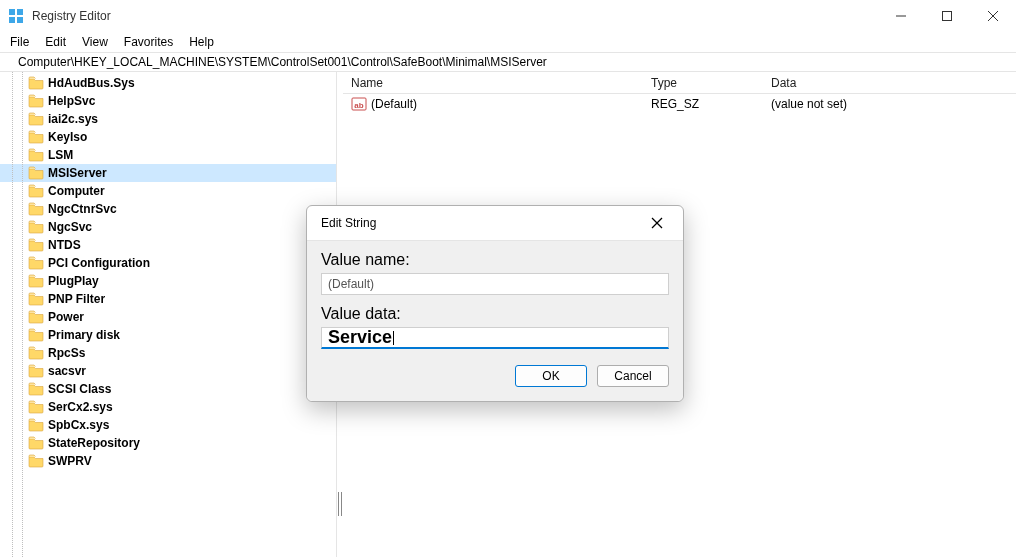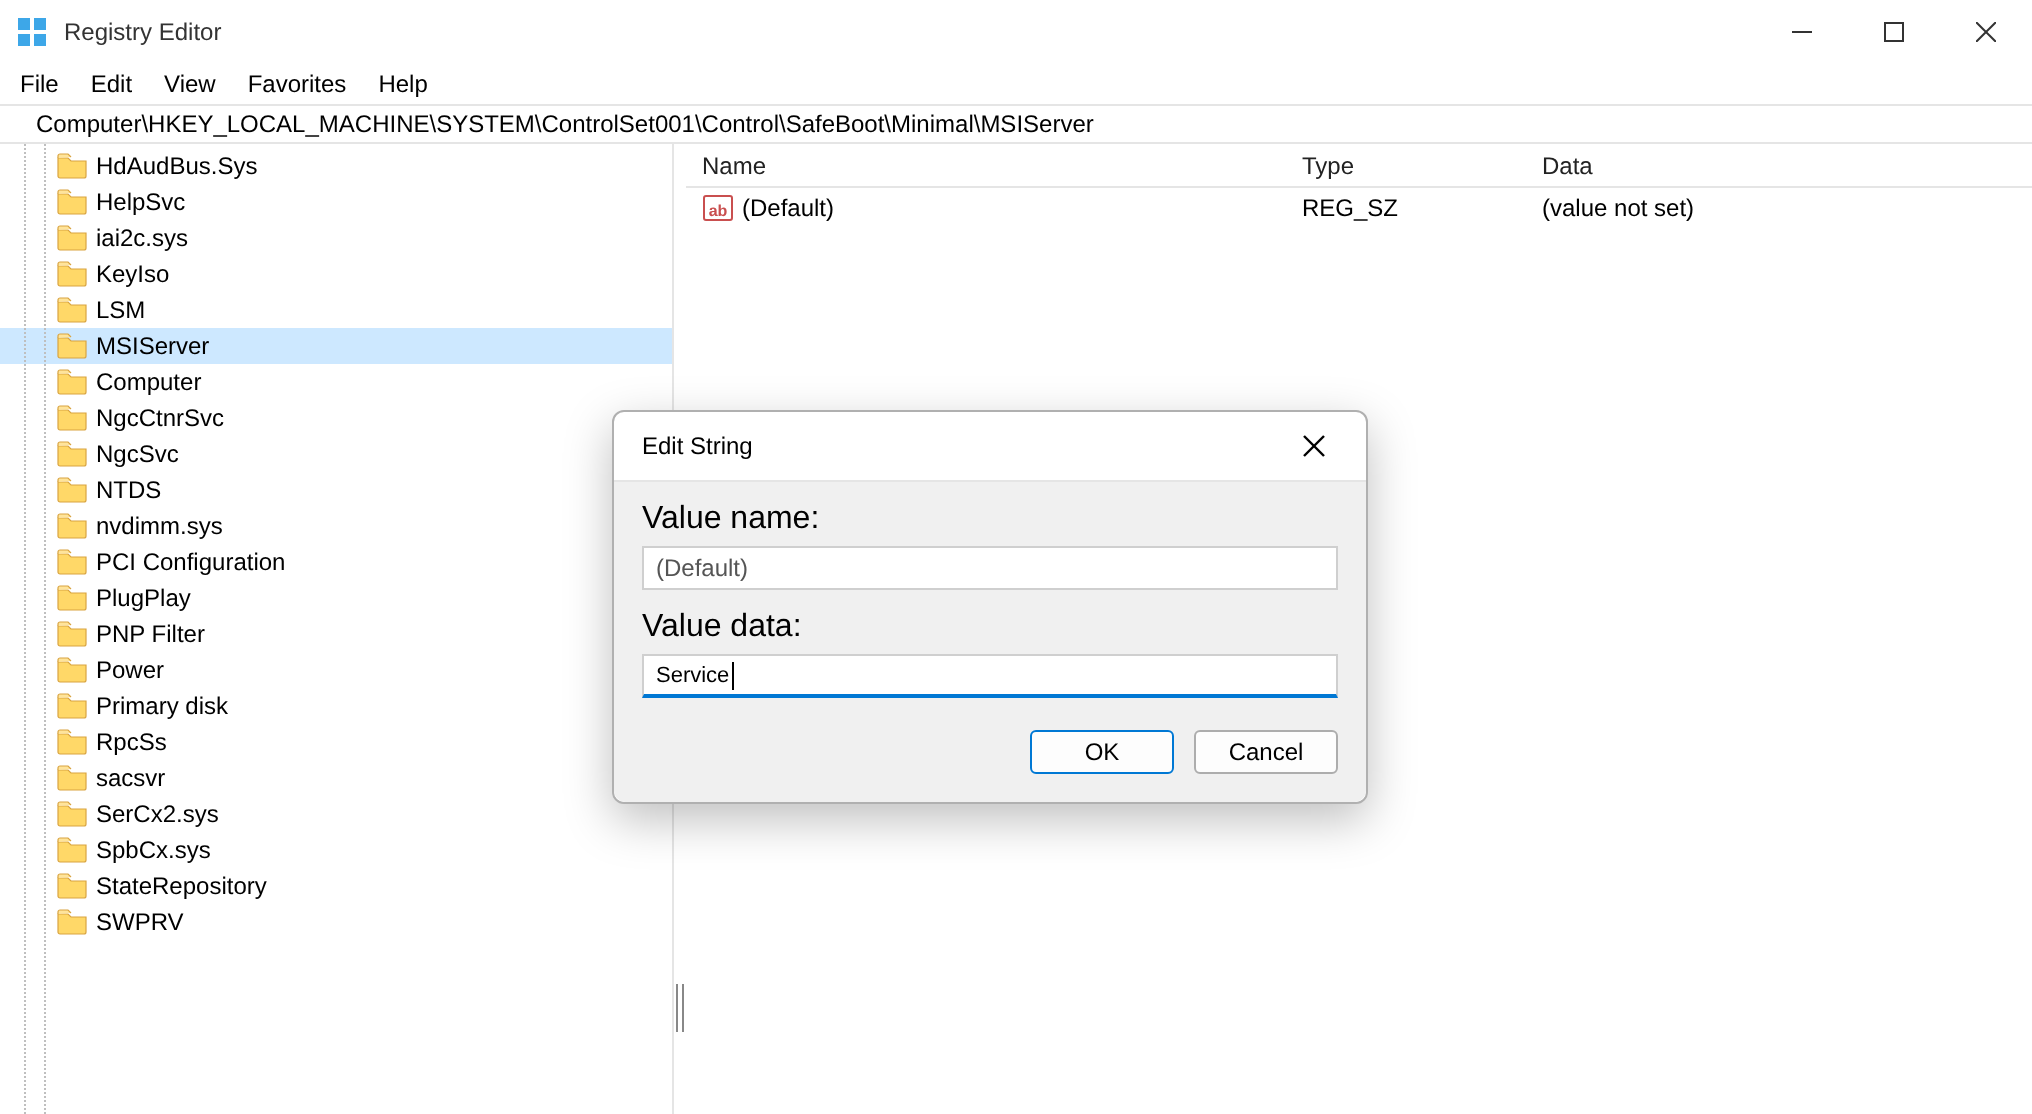--- a/index.html
+++ b/index.html
@@ -21,21 +21,21 @@
 .addressbar { height: 20px; border-top: 1px solid #e5e5e5; border-bottom: 1px solid #e5e5e5; padding: 0 18px; display: flex; align-items: center; font-size: 12px; background: #fff; }
 
 
 .body { display: flex; height: calc(557px - 32px - 20px - 20px); position: relative; }
 .tree-pane { width: 337px; height: 100%; overflow: hidden; border-right: 1px solid #e5e5e5; position: relative; }
 .splitter { width: 6px; height: 100%; cursor: ew-resize; position: relative; }
 .splitter .grip { position: absolute; left: 1px; top: 420px; width: 4px; height: 24px; border-left: 1px solid #888; border-right: 1px solid #888; }
 .list-pane { flex: 1; height: 100%; overflow: hidden; }
 
 
-.tree { padding-top: 2px; }
+.tree { padding-top: 2px; font-weight: bold; }
 .tree-row { display: flex; align-items: center; height: 18px; padding-left: 28px; gap: 4px; font-size: 12px; white-space: nowrap; }
 .tree-row .folder-icon { width: 16px; height: 14px; flex: none; }
 .tree-row.selected { background: #cde8ff; }
 .tree-row.selected .label { }
 .tree-guide { position: absolute; left: 12px; top: 0; bottom: 0; width: 1px; border-left: 1px dotted #bfbfbf; }
 .tree-guide2 { position: absolute; left: 22px; top: 0; bottom: 0; width: 1px; border-left: 1px dotted #bfbfbf; }
 
 
 .folder-icon svg { display: block; }
 
@@ -51,21 +51,21 @@
 .list-row .col-name { display: flex; align-items: center; }
 
 
 .dialog { position: absolute; left: 306px; top: 205px; width: 378px; background: #ffffff; border: 1px solid #b0b0b0; border-radius: 6px; box-shadow: 0 8px 24px rgba(0,0,0,0.25); }
 .dialog-titlebar { height: 34px; display: flex; align-items: center; padding: 0 14px; font-size: 12px; }
 .dialog-titlebar .dlg-title { color: #000; }
 .dialog-titlebar .dlg-close { margin-left: auto; width: 24px; height: 24px; display: flex; align-items: center; justify-content: center; }
 .dialog-body { padding: 6px 14px 14px 14px; background: #f0f0f0; border-top: 1px solid #e5e5e5; border-radius: 0 0 6px 6px; }
 .dlg-label { font-size: 16px; color: #000; margin-top: 4px; }
 .dlg-field-ro { margin-top: 4px; height: 22px; background: #ffffff; border: 1px solid #cfcfcf; padding: 0 6px; display: flex; align-items: center; color: #555; font-size: 12px; }
-.dlg-field-edit { margin-top: 4px; height: 22px; background: #ffffff; border: 1px solid #cfcfcf; border-bottom: 2px solid #0078d4; padding: 0 6px; display: flex; align-items: center; font-size: 11px; }
+.dlg-field-edit { margin-top: 4px; height: 22px; background: #ffffff; border: 1px solid #cfcfcf; border-bottom: 2px solid #0078d4; padding: 0 6px; display: flex; align-items: center; font-size: 18px; font-weight: bold; }
 .dlg-field-edit .caret { width: 1px; height: 14px; background: #000; margin-left: 1px; animation: blink 1s step-end infinite; }
 @keyframes blink { 50% { opacity: 0; } }
 .dlg-buttons { display: flex; justify-content: flex-end; gap: 10px; margin-top: 16px; }
 .dlg-btn { min-width: 72px; height: 22px; border: 1px solid #adadad; border-radius: 3px; background: #fdfdfd; font-size: 12px; display: flex; align-items: center; justify-content: center; }
 .dlg-btn.primary { border: 1px solid #0078d4; }
 
 </style>
 </head>
 <body>
 
@@ -206,29 +206,20 @@
           </span>
           <span class="label">NTDS</span>
         </div>
         <div class="tree-row">
           <span class="folder-icon">
             <svg viewBox="0 0 16 14" width="16" height="14">
               <path d="M1 3 h5 l1.5 1.5 H15 V12 a1 1 0 0 1 -1 1 H2 a1 1 0 0 1 -1 -1 Z" fill="#ffd868" stroke="#d9a441" stroke-width="0.6"></path>
               <path d="M1 3 V2 a1 1 0 0 1 1 -1 h4 l1.5 1.5" fill="#ffe49a" stroke="#d9a441" stroke-width="0.6"></path>
             </svg>
           </span>
-          <span class="label">nvdimm.sys</span>
-        </div>
-        <div class="tree-row">
-          <span class="folder-icon">
-            <svg viewBox="0 0 16 14" width="16" height="14">
-              <path d="M1 3 h5 l1.5 1.5 H15 V12 a1 1 0 0 1 -1 1 H2 a1 1 0 0 1 -1 -1 Z" fill="#ffd868" stroke="#d9a441" stroke-width="0.6"></path>
-              <path d="M1 3 V2 a1 1 0 0 1 1 -1 h4 l1.5 1.5" fill="#ffe49a" stroke="#d9a441" stroke-width="0.6"></path>
-            </svg>
-          </span>
           <span class="label">PCI Configuration</span>
         </div>
         <div class="tree-row">
           <span class="folder-icon">
             <svg viewBox="0 0 16 14" width="16" height="14">
               <path d="M1 3 h5 l1.5 1.5 H15 V12 a1 1 0 0 1 -1 1 H2 a1 1 0 0 1 -1 -1 Z" fill="#ffd868" stroke="#d9a441" stroke-width="0.6"></path>
               <path d="M1 3 V2 a1 1 0 0 1 1 -1 h4 l1.5 1.5" fill="#ffe49a" stroke="#d9a441" stroke-width="0.6"></path>
             </svg>
           </span>
           <span class="label">PlugPlay</span>
@@ -270,20 +261,29 @@
           <span class="label">RpcSs</span>
         </div>
         <div class="tree-row">
           <span class="folder-icon">
             <svg viewBox="0 0 16 14" width="16" height="14">
               <path d="M1 3 h5 l1.5 1.5 H15 V12 a1 1 0 0 1 -1 1 H2 a1 1 0 0 1 -1 -1 Z" fill="#ffd868" stroke="#d9a441" stroke-width="0.6"></path>
               <path d="M1 3 V2 a1 1 0 0 1 1 -1 h4 l1.5 1.5" fill="#ffe49a" stroke="#d9a441" stroke-width="0.6"></path>
             </svg>
           </span>
           <span class="label">sacsvr</span>
+        </div>
+        <div class="tree-row">
+          <span class="folder-icon">
+            <svg viewBox="0 0 16 14" width="16" height="14">
+              <path d="M1 3 h5 l1.5 1.5 H15 V12 a1 1 0 0 1 -1 1 H2 a1 1 0 0 1 -1 -1 Z" fill="#ffd868" stroke="#d9a441" stroke-width="0.6"></path>
+              <path d="M1 3 V2 a1 1 0 0 1 1 -1 h4 l1.5 1.5" fill="#ffe49a" stroke="#d9a441" stroke-width="0.6"></path>
+            </svg>
+          </span>
+          <span class="label">SCSI Class</span>
         </div>
         <div class="tree-row">
           <span class="folder-icon">
             <svg viewBox="0 0 16 14" width="16" height="14">
               <path d="M1 3 h5 l1.5 1.5 H15 V12 a1 1 0 0 1 -1 1 H2 a1 1 0 0 1 -1 -1 Z" fill="#ffd868" stroke="#d9a441" stroke-width="0.6"></path>
               <path d="M1 3 V2 a1 1 0 0 1 1 -1 h4 l1.5 1.5" fill="#ffe49a" stroke="#d9a441" stroke-width="0.6"></path>
             </svg>
           </span>
           <span class="label">SerCx2.sys</span>
         </div>

